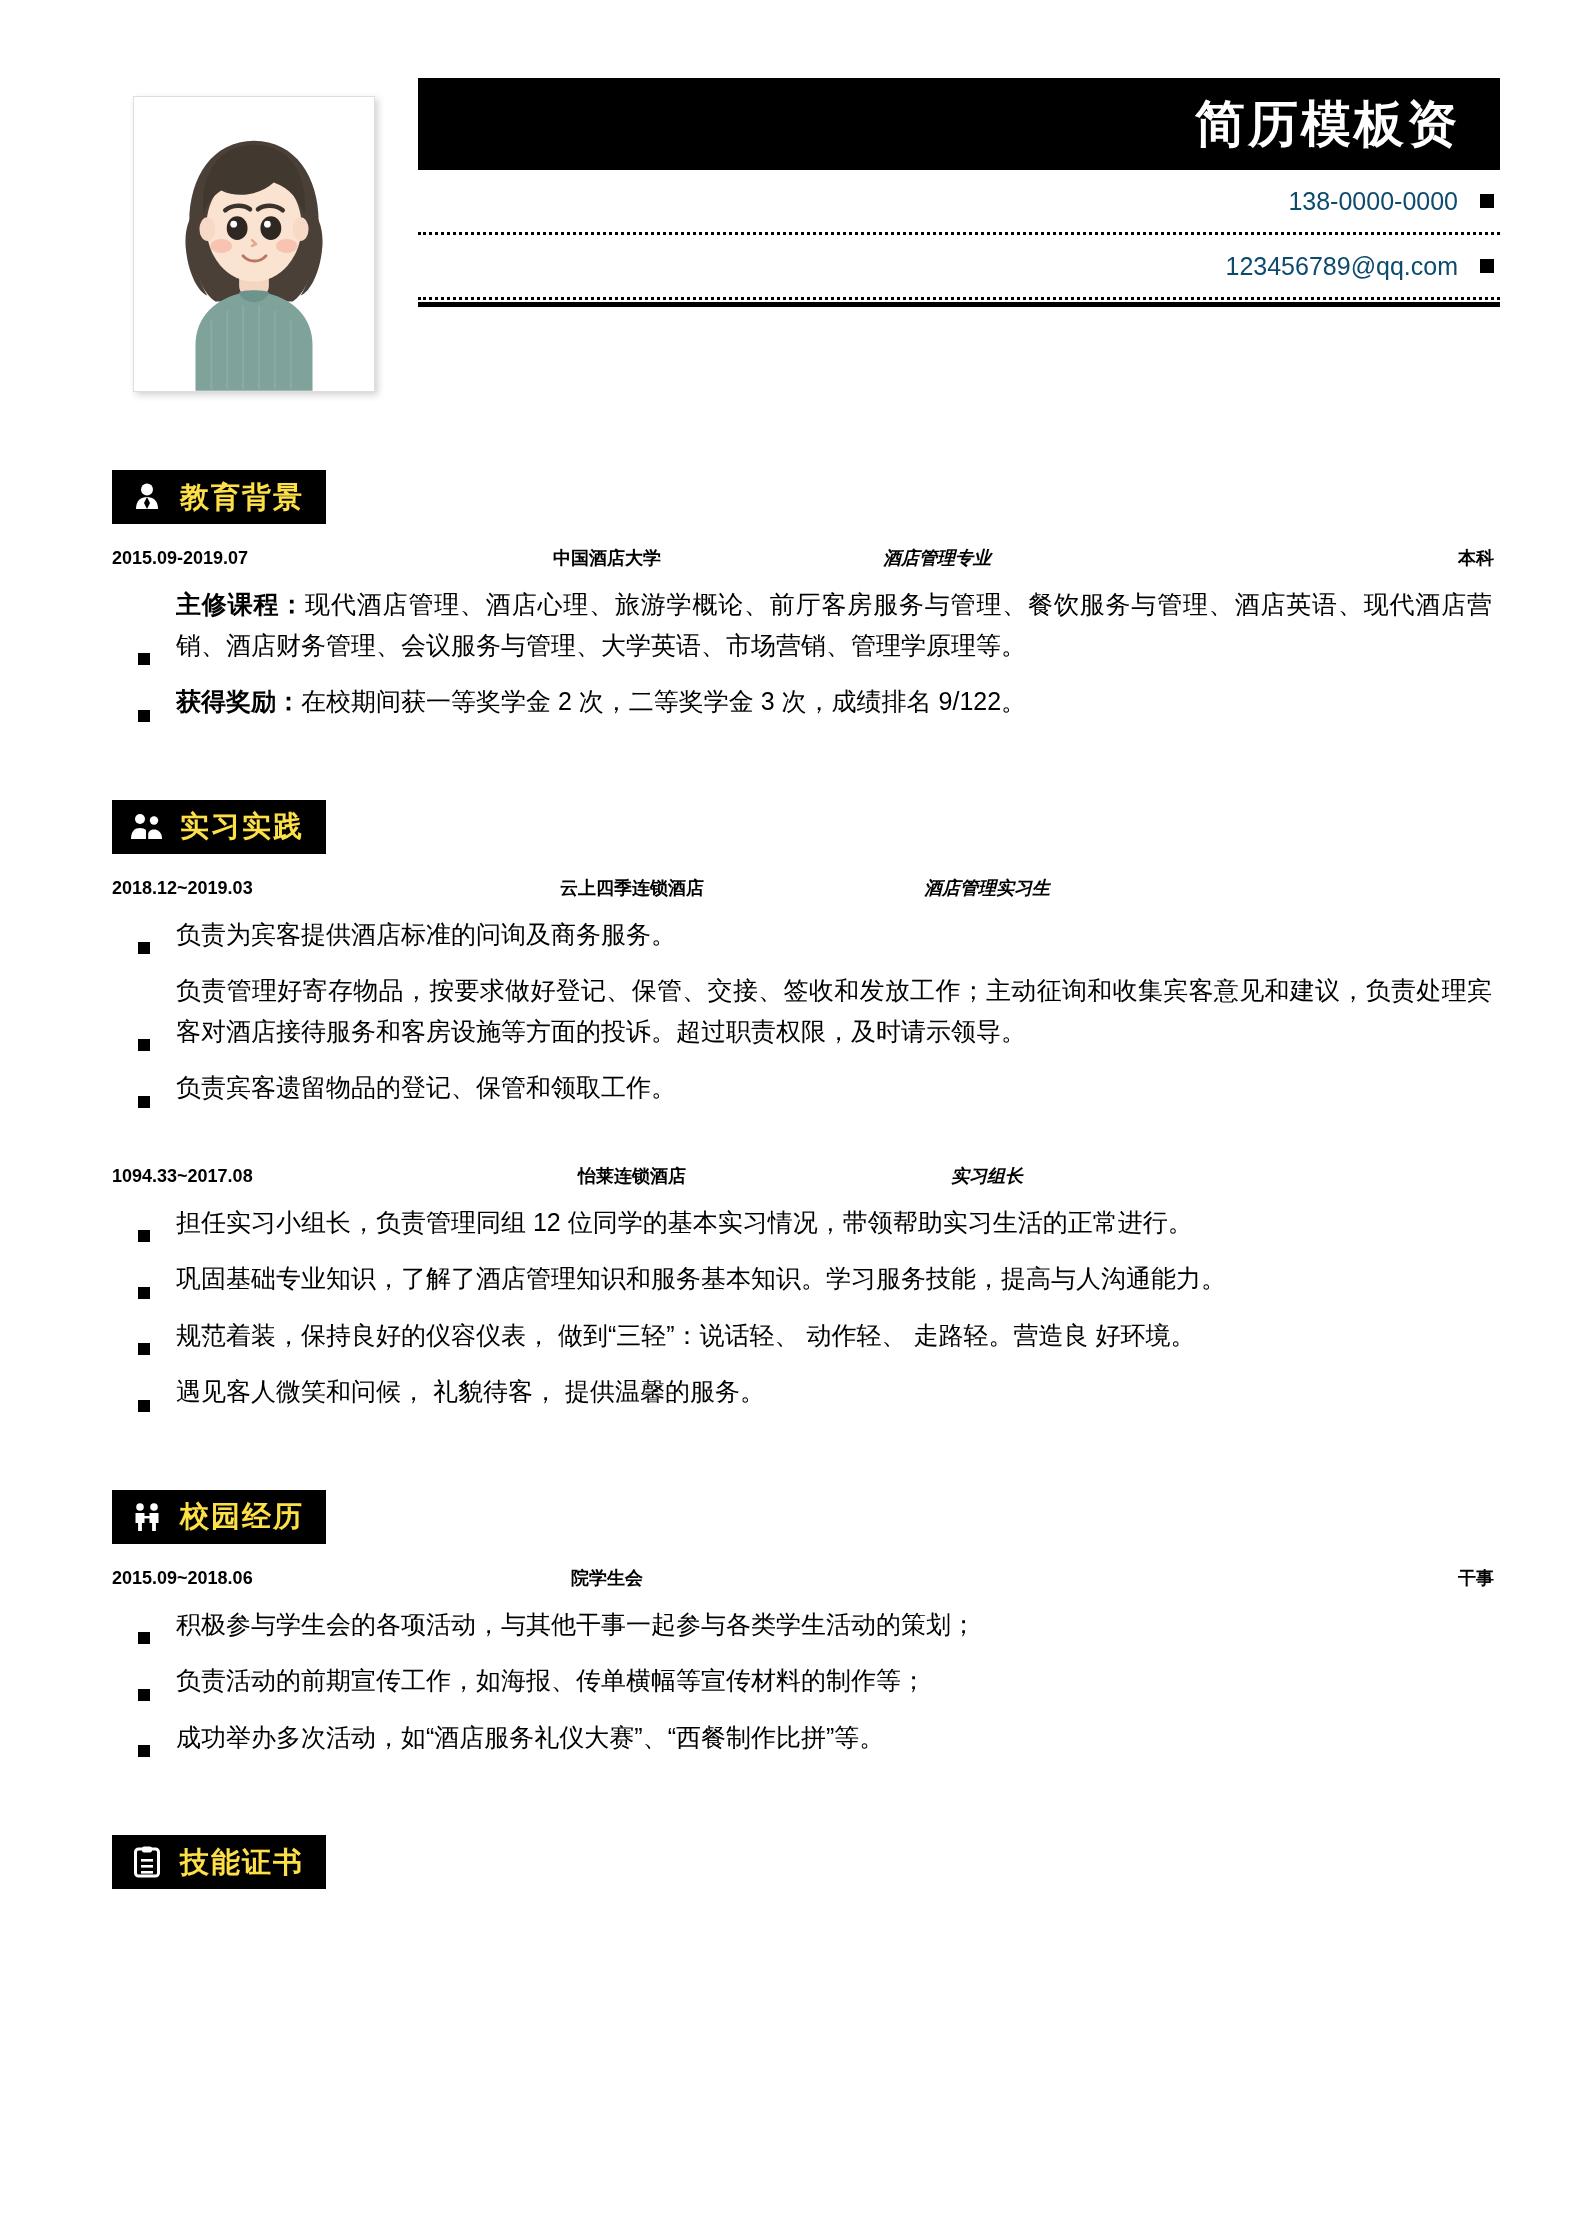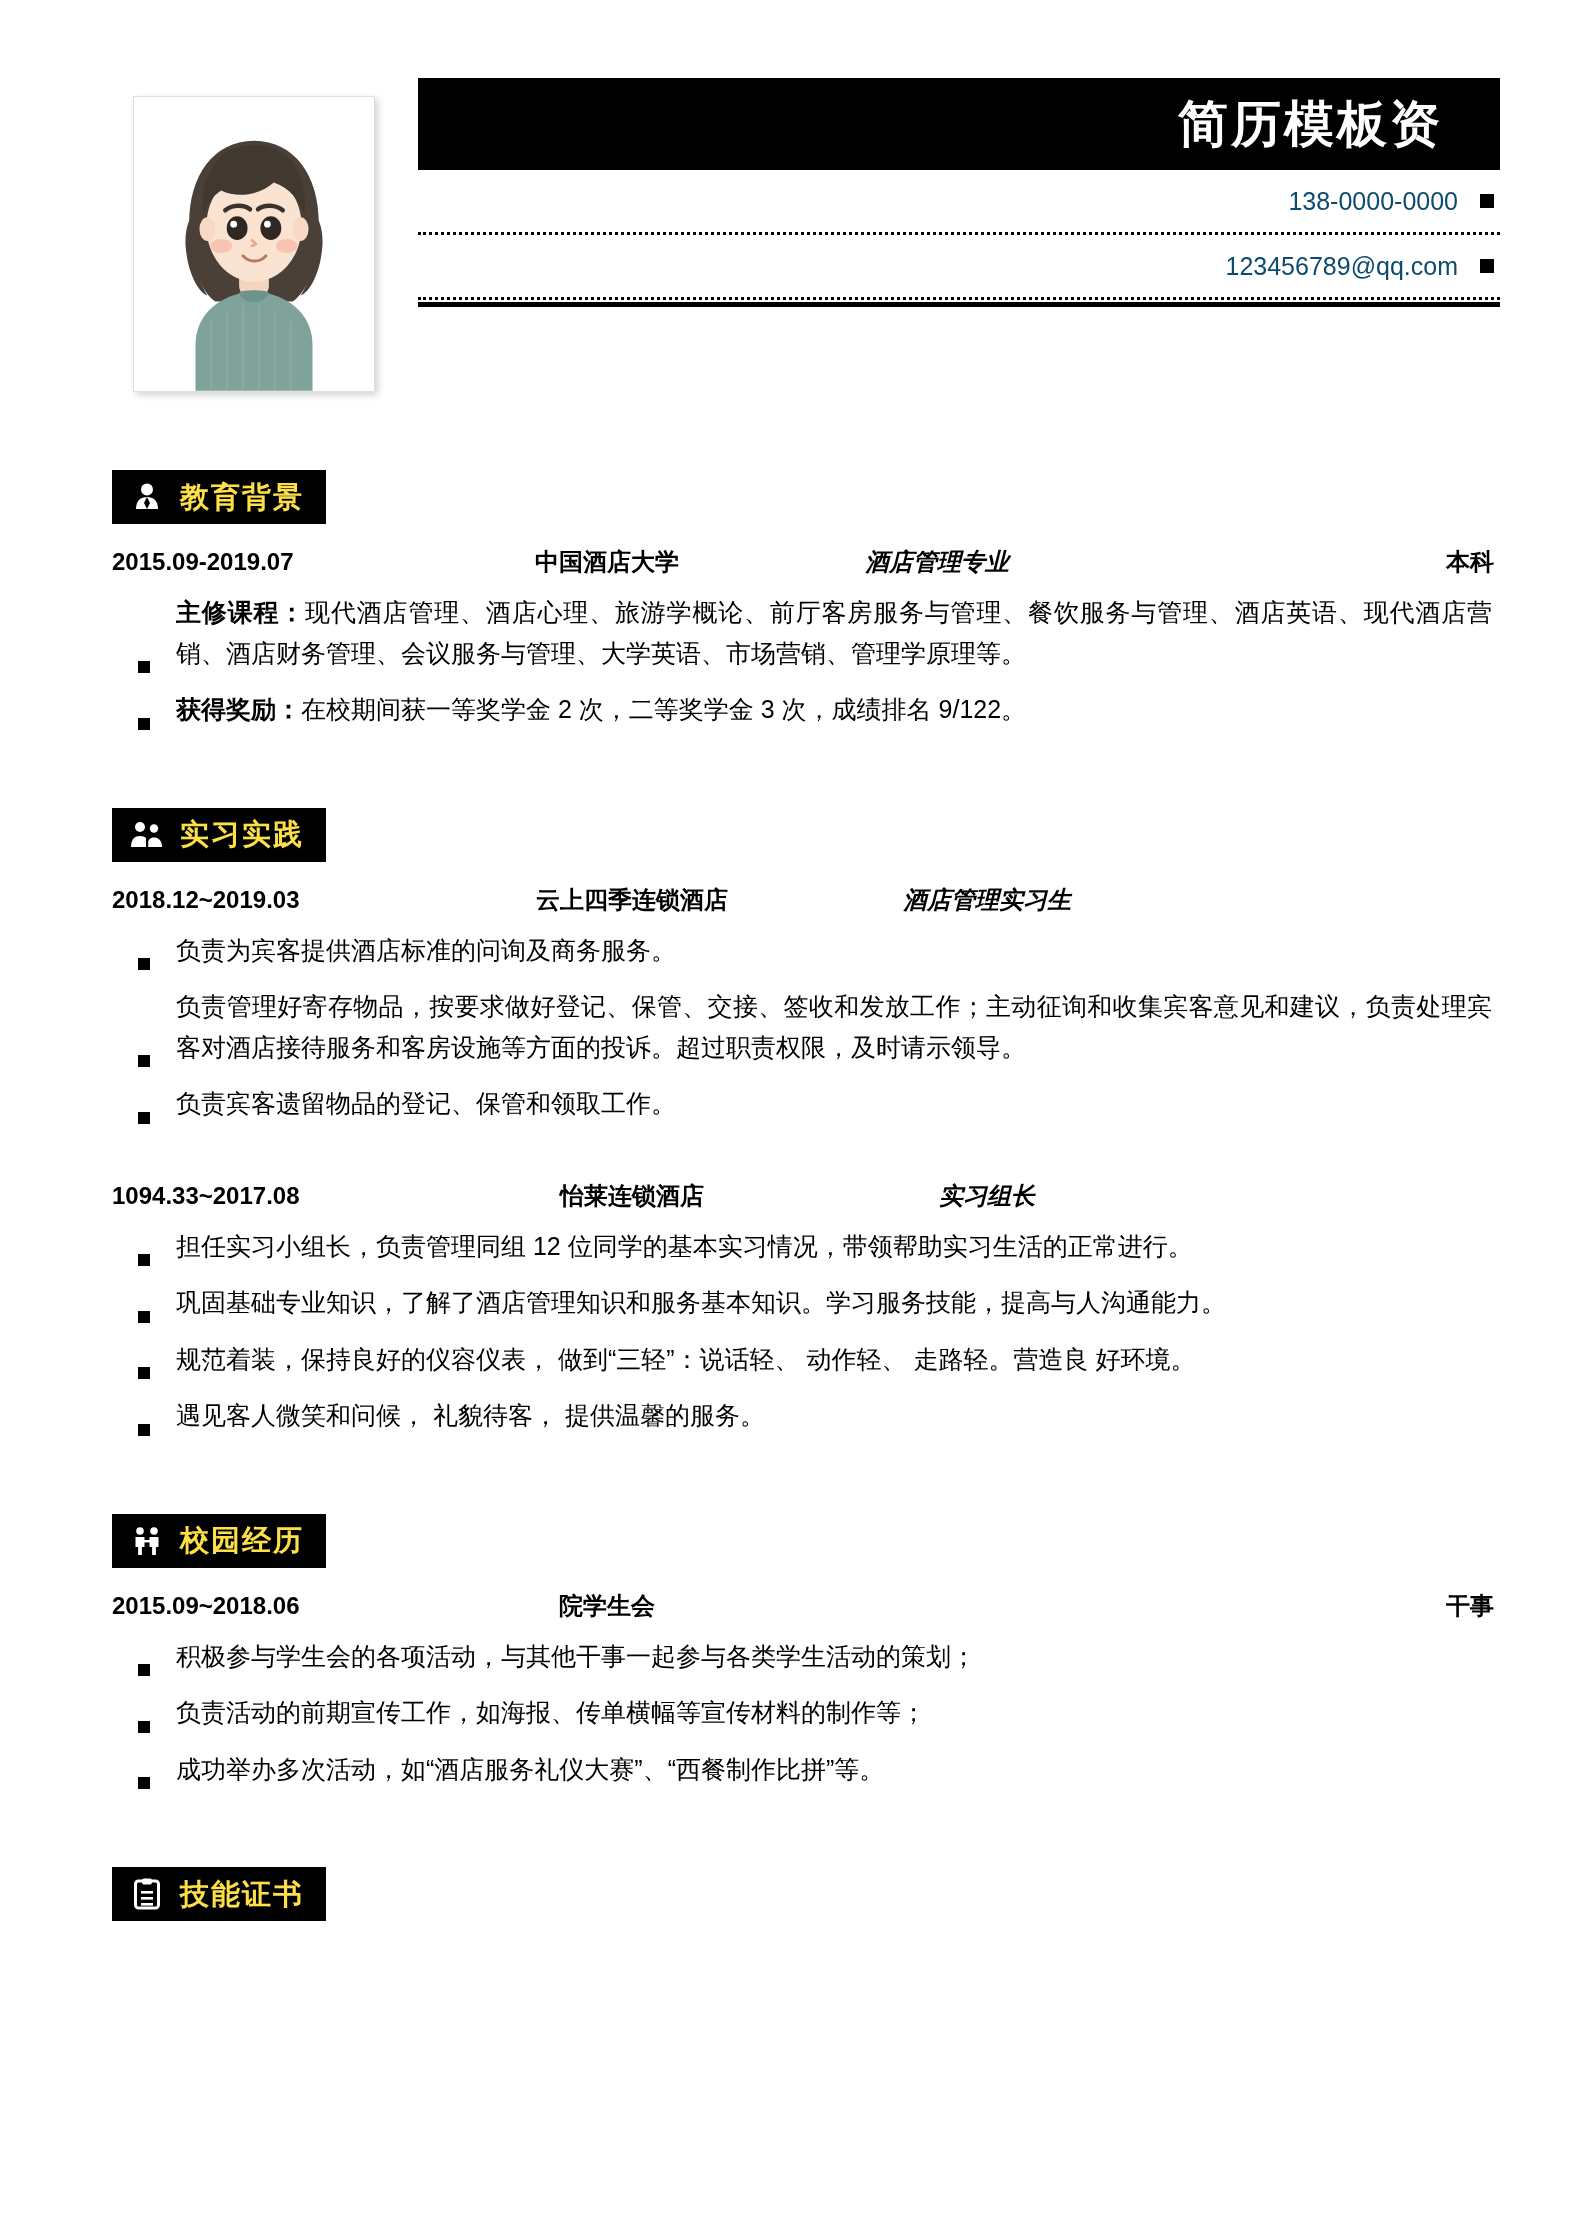--- a/index.html
+++ b/index.html
@@ -52,21 +52,21 @@
     margin-left: 38px;
     padding-top: 0;
   }
 
   .name-bar {
     background: #000000;
     height: 92px;
     display: flex;
     align-items: center;
     justify-content: flex-end;
-    padding-right: 57px;
+    padding-right: 40px;
   }
   .name-bar .title {
     color: #ffffff;
     font-size: 50px;
     font-weight: bold;
     letter-spacing: 3px;
     line-height: 1;
   }
 
   .contact-row {
@@ -130,21 +130,21 @@
     font-size: 29px;
     font-weight: bold;
     letter-spacing: 2px;
     line-height: 1;
   }
 
   
   .entry-line {
     display: flex;
     align-items: baseline;
-    font-size: 24px;
+    font-size: 18px;
     font-weight: bold;
     margin-bottom: 14px;
     white-space: nowrap;
   }
   .entry-line .e-date { width: 330px; flex: 0 0 330px; }
   .entry-line .e-org  { width: 330px; flex: 0 0 330px; text-align: center; }
   .entry-line .e-role { width: 330px; flex: 0 0 330px; text-align: center; font-style: italic; }
   .entry-line .e-extra { flex: 1; text-align: right; padding-right: 6px; }
   .entry-line.wide .e-org { width: 380px; flex: 0 0 380px; }
 

